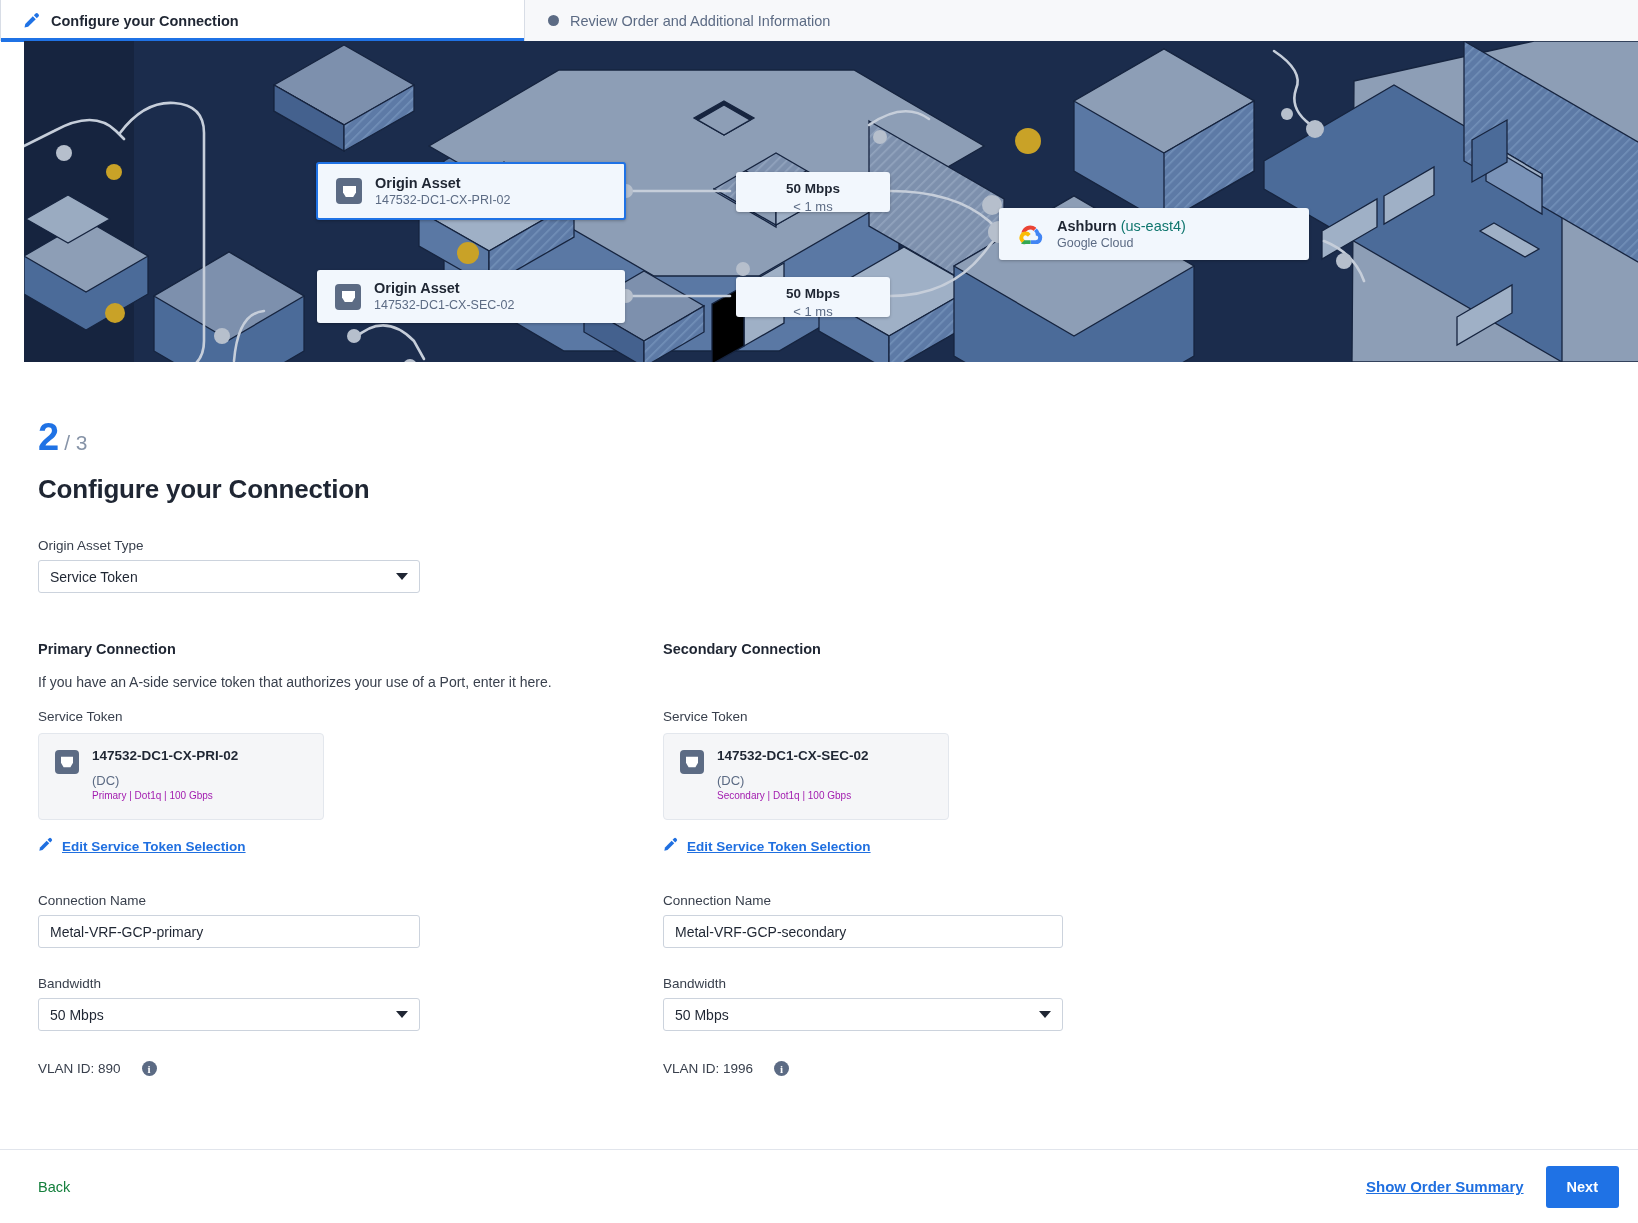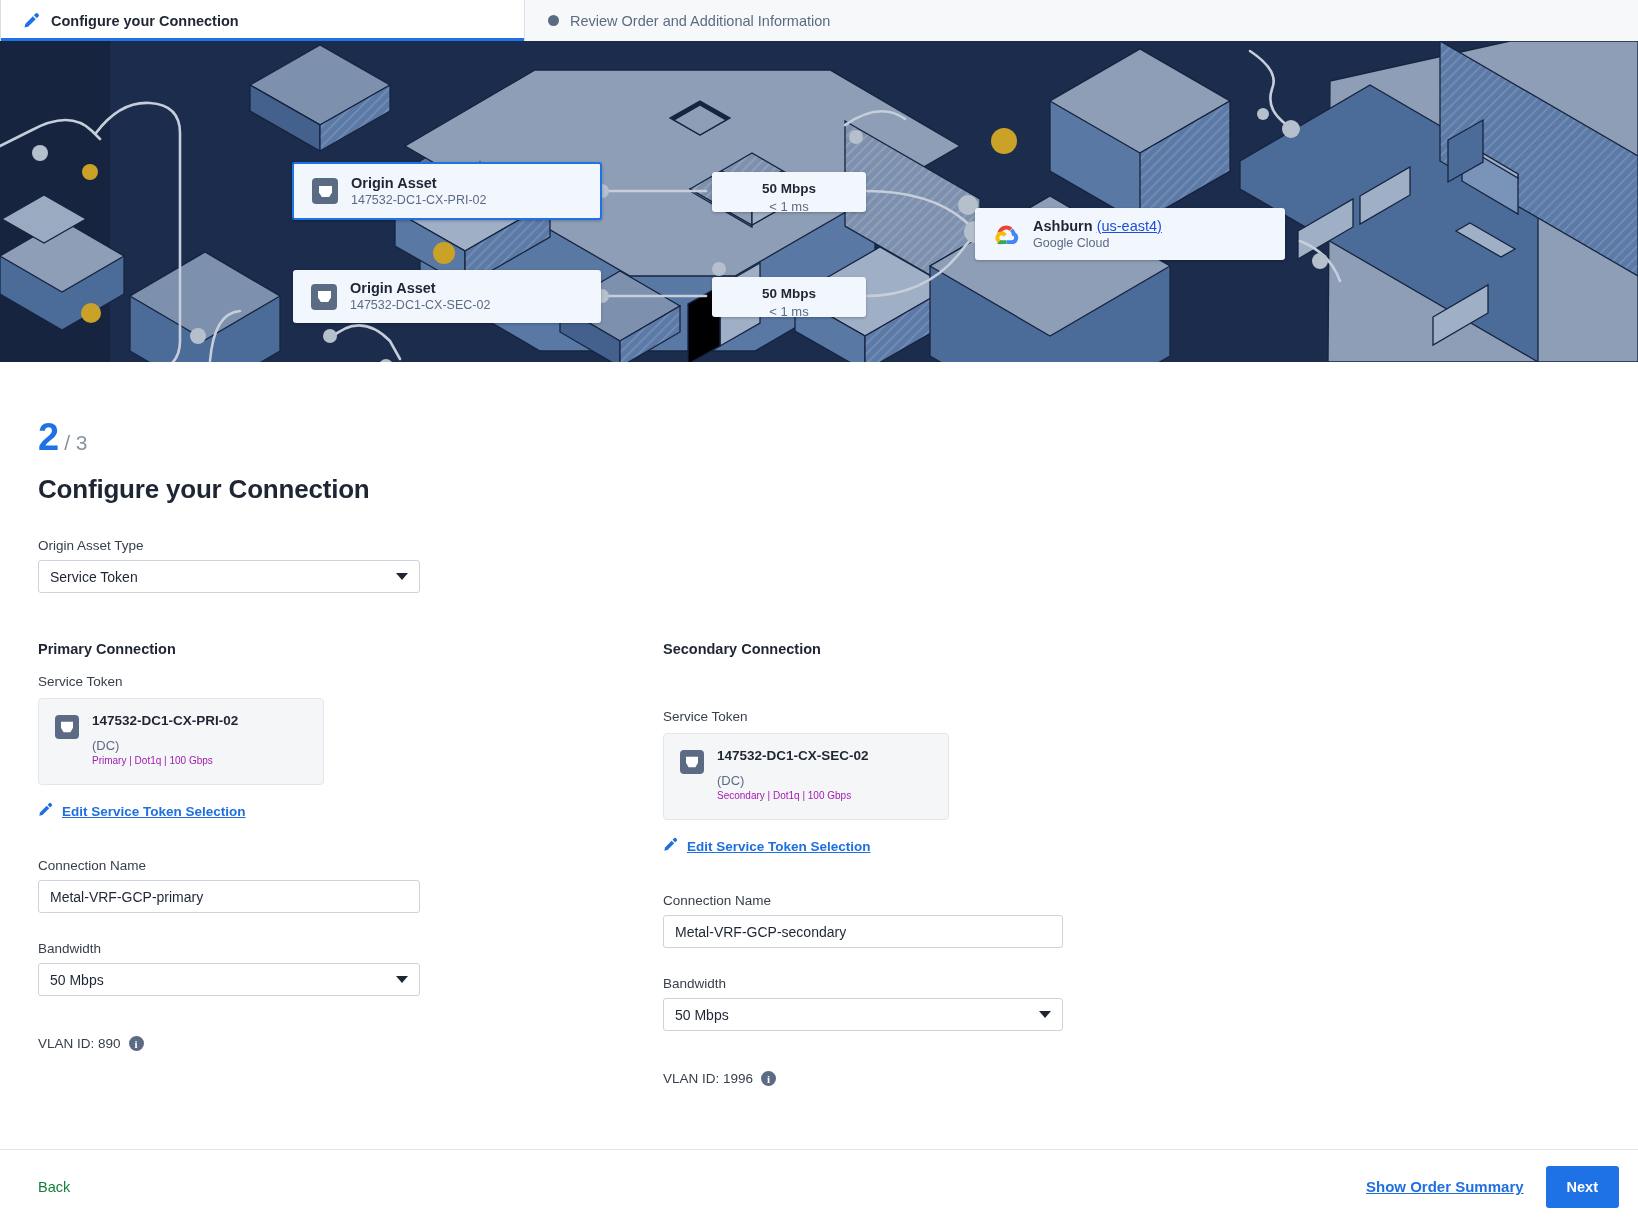--- a/index.html
+++ b/index.html
@@ -54,41 +54,42 @@
     background: #5c6b84; flex-shrink: 0; margin-left: 3px;
   }
   .pencil-blue { width: 17px; height: 17px; flex-shrink: 0; }
 
   
   .hero {
     position: relative;
     height: 321px;
     background: #16243f;
     overflow: hidden;
+    margin-left: 24px;
   }
   .hero svg.bg { position: absolute; inset: 0; width: 1638px; height: 321px; }
 
   .node-card {
     position: absolute;
     background: #f2f7fd;
     border-radius: 3px;
     display: flex;
     align-items: center;
     gap: 13px;
     padding: 0 18px;
     box-shadow: 0 1px 3px rgba(0,0,0,.25);
   }
   .node-card.selected { border: 2px solid #1f72e5; background:#f2f7fd; }
   .port-icon {
     width: 26px; height: 26px; background: #5c6b84; border-radius: 4px;
     display:flex; align-items:center; justify-content:center; flex-shrink:0;
   }
   .node-title { font-size: 14.5px; font-weight: 700; color: #1f2633; line-height: 1.25; }
   .node-sub { font-size: 12.5px; color: #5c6b84; line-height: 1.35; }
-  .node-title .muted { font-weight: 400; color: #1d4ed8; text-decoration: underline; }
+  .node-title .muted { font-weight: 400; color: #0f766e; }
 
   .speed-card {
     position: absolute;
     background: #f2f7fd;
     border-radius: 3px;
     text-align: center;
     padding: 9px 0 10px;
     box-shadow: 0 1px 3px rgba(0,0,0,.25);
   }
   .speed-main { font-size: 13.5px; font-weight: 700; color: #1f2633; }
@@ -150,21 +151,21 @@
   }
 
   .text-input {
     width: 382px; height: 33px; border: 1px solid #ccd3dd; border-radius: 3px;
     background: #fff; display: flex; align-items: center; padding: 8px 11px;
     font-size: 14px; color: #1f2633;
   }
   .mt-cn { margin-top: 38px; }
   .mt-bw { margin-top: 28px; }
 
-  .vlan { margin-top: 40px; display: flex; gap: 8px;
+  .vlan { margin-top: 30px; display: flex; gap: 21px;
           font-size: 13.5px; color: #39404d; }
   .info-icon { width: 15px; height: 15px; border-radius: 50%; background:#5c6b84;
                color:#fff; font-size:11px; font-weight:700; display:flex;
                align-items:center; justify-content:center; font-family:"Liberation Serif", serif; }
 
   
   .footer {
     position: absolute; left: 0; right: 0; bottom: 0; height: 74px;
     border-top: 1px solid #e1e5ec; background: #fff;
     display: flex; align-items: center; padding: 0 19px 0 38px;
@@ -373,20 +374,21 @@
     <div class="select-box">
       <span>Service Token</span>
       <span class="caret"></span>
     </div>
   </div>
 
   <div class="columns">
 
     <div class="col col-1">
       <div class="col-head">Primary Connection</div>
+      <div class="col-desc">If you have an A-side service token that authorizes your use of a Port, enter it here.</div>
 
       <div class="sub-label">Service Token</div>
 
       <div class="token-card">
         <span class="token-icon">
           <svg width="14" height="12" viewBox="0 0 16 14">
               <path d="M1 1 h14 v7 l-3 5 h-8 l-3 -5 Z" fill="#ffffff"></path>
             </svg>
         </span>
         <span>

